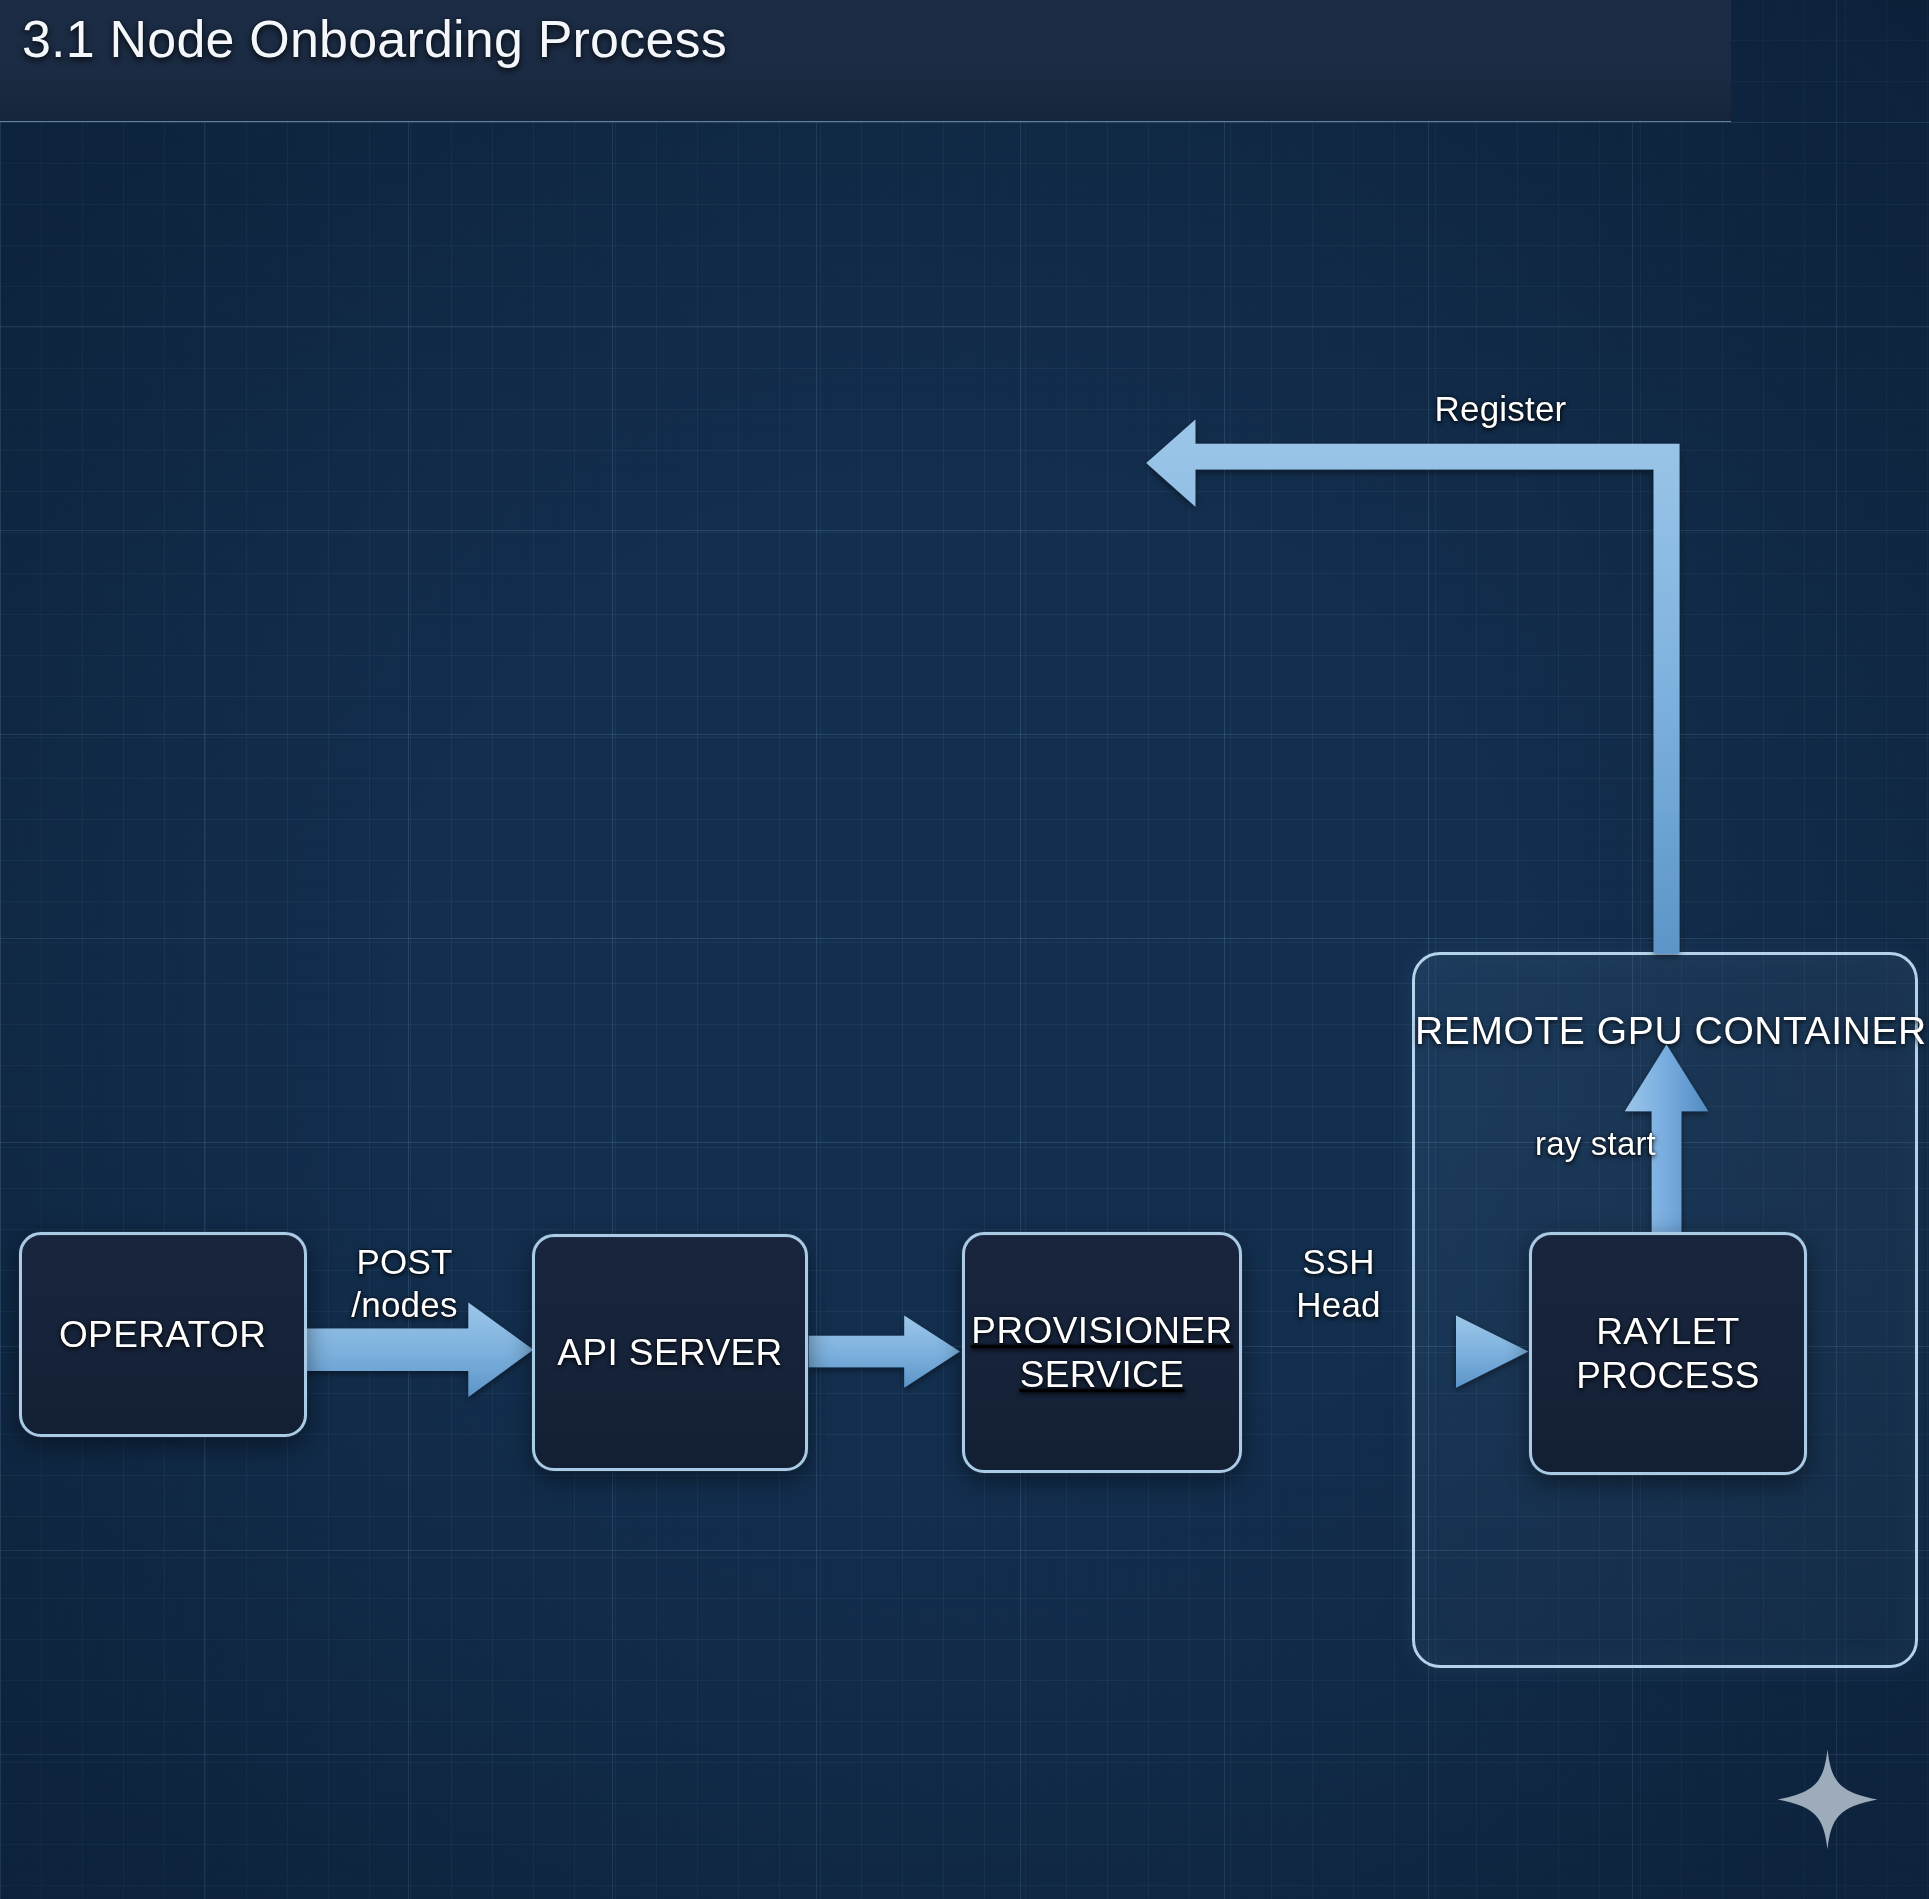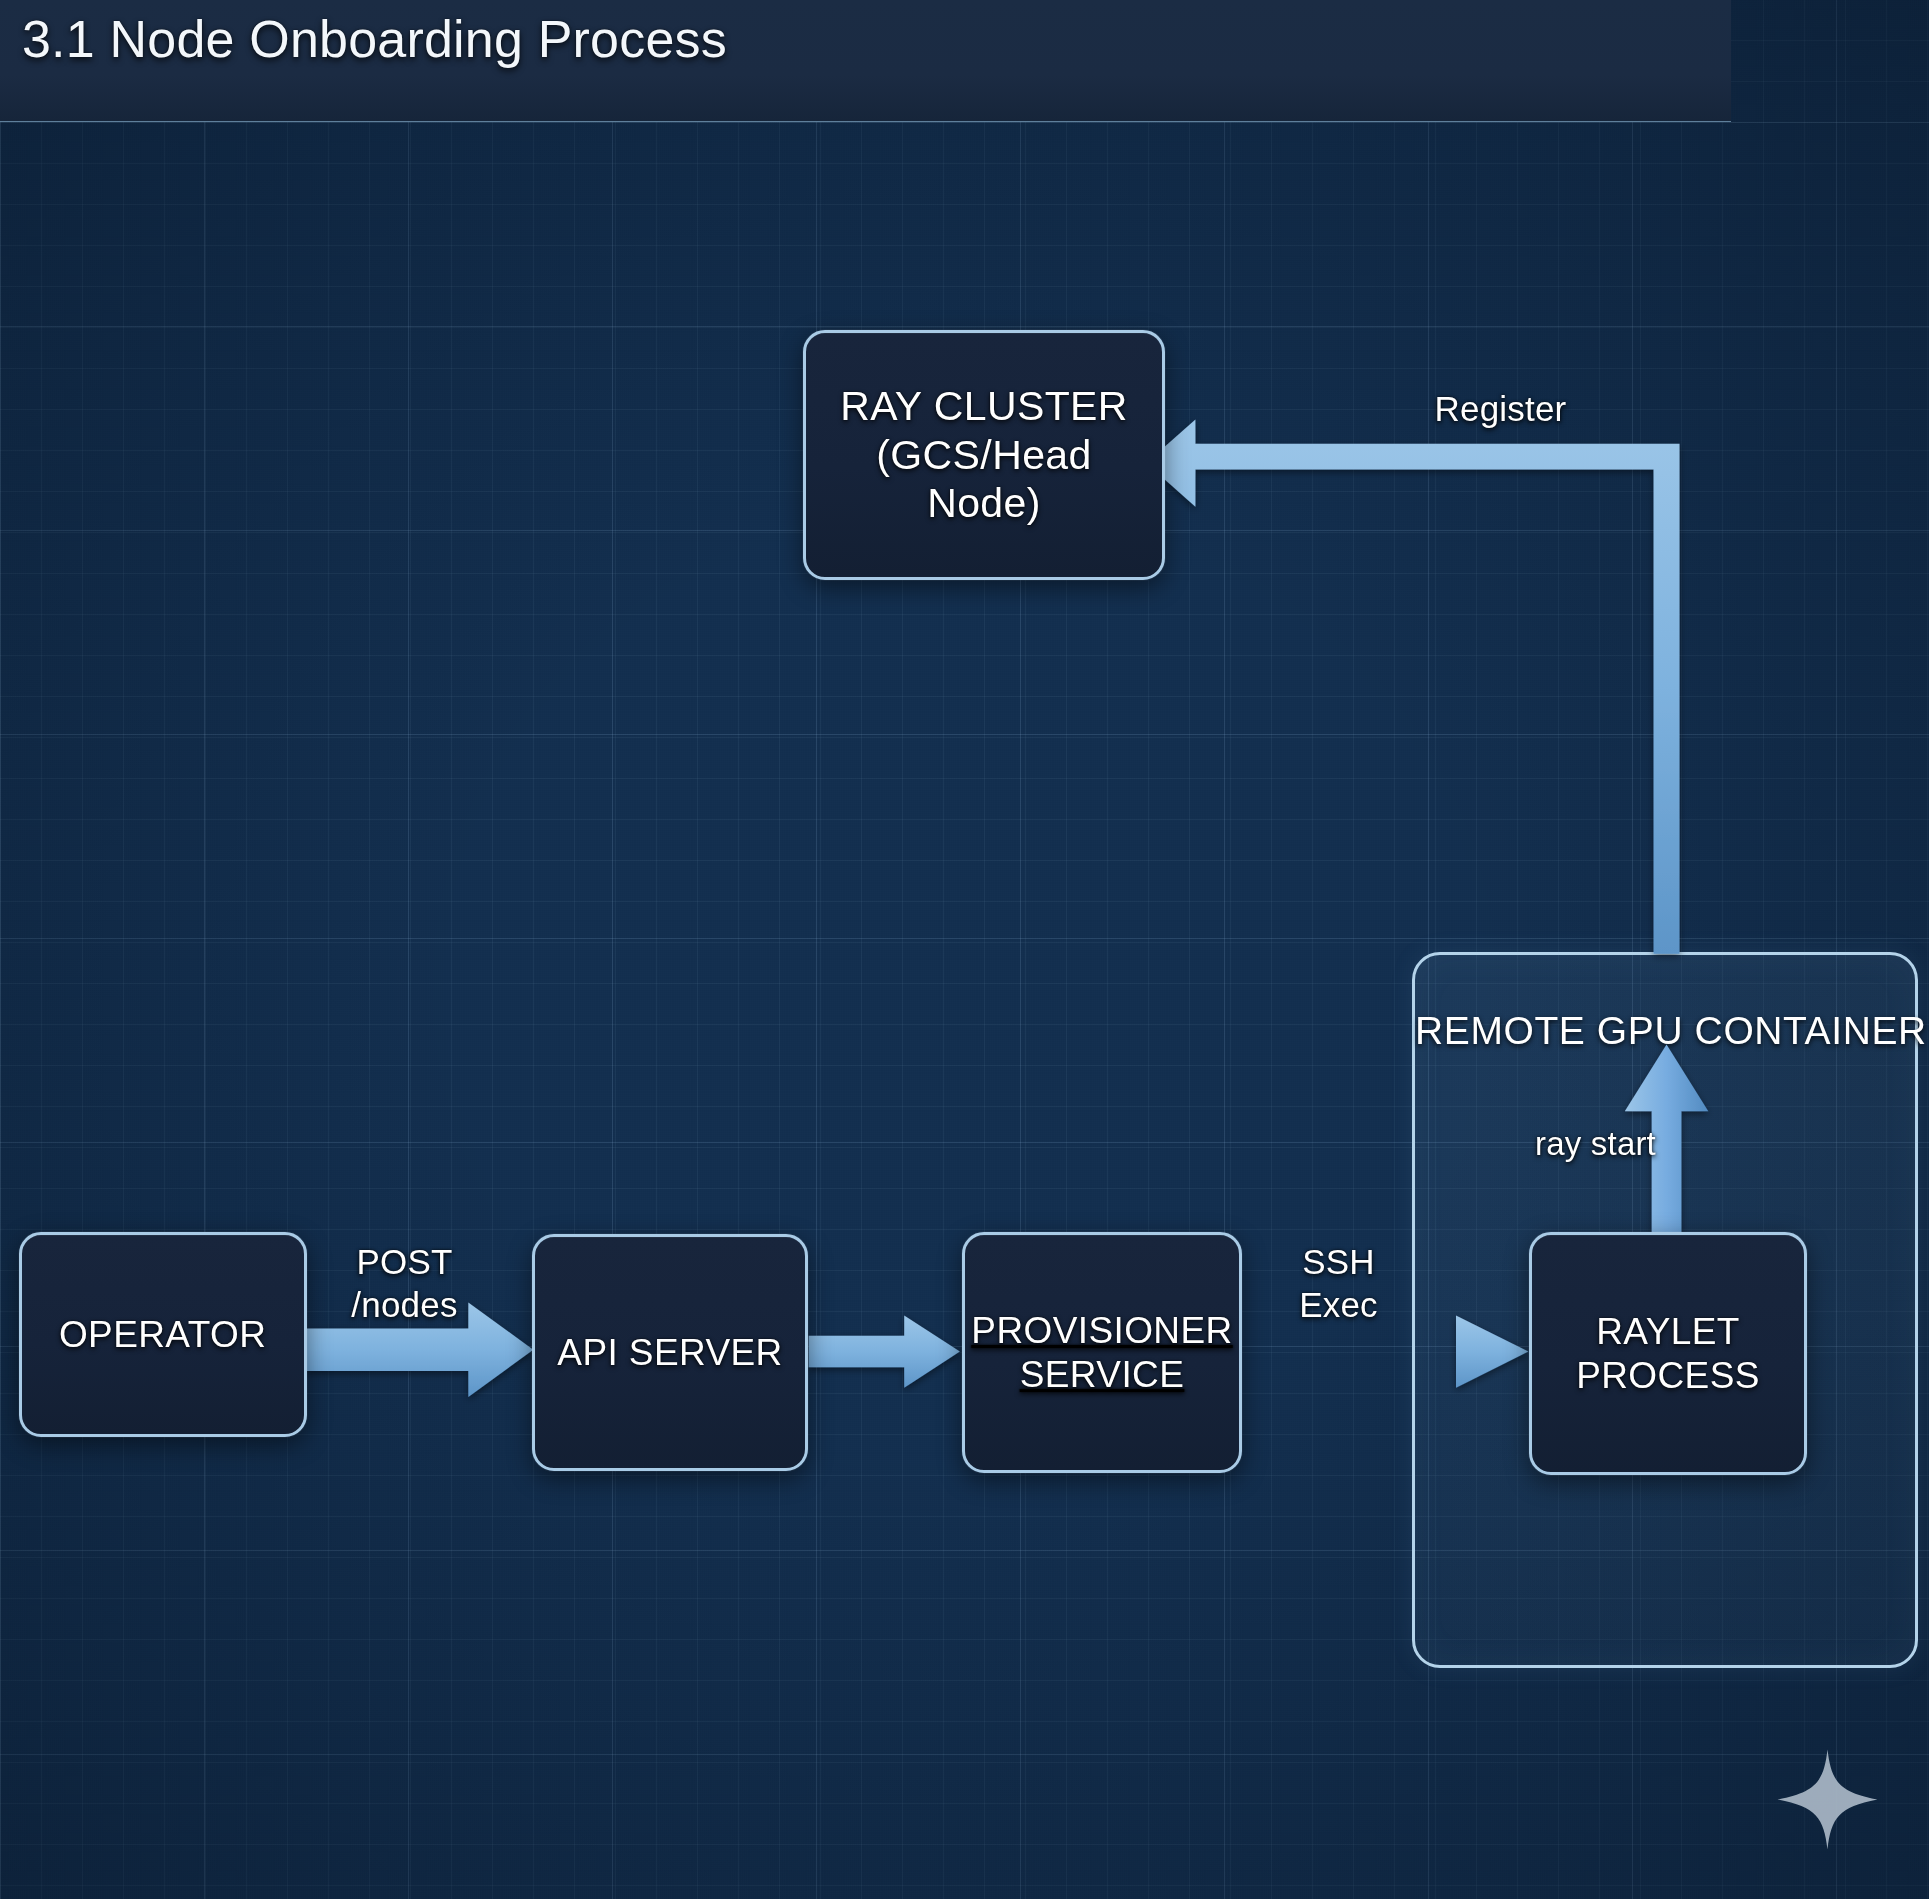--- a/index.html
+++ b/index.html
@@ -205,24 +205,20 @@
                L 1289 506
                L 1783 506
                L 1783 1028 Z" fill="url(#gradH)"></path>
     </g>
   </svg>
 
   <div class="group-panel" style="left:1412px; top:952px; width:506px; height:716px;">
     <div class="group-title">REMOTE GPU CONTAINER</div>
   </div>
 
-  <div class="node" style="left:803px; top:330px; width:362px; height:250px;">
-    <div class="node-label big">RAY CLUSTER
-(GCS/Head Node)</div>
-  </div>
 
   <div class="node" style="left:18.6px; top:1232px; width:288px; height:205px;">
     <div class="node-label">OPERATOR</div>
   </div>
 
   <div class="node" style="left:532px; top:1234px; width:276px; height:237px;">
     <div class="node-label">API SERVER</div>
   </div>
 
   <div class="node" style="left:962px; top:1232px; width:280px; height:241px;text-decoration:underline;">
@@ -232,21 +228,21 @@
 
   <div class="node" style="left:1529px; top:1232px; width:278px; height:243px;">
     <div class="node-label">RAYLET
 PROCESS</div>
   </div>
 
   <div class="edge-label center" style="left:323px; top:1241px; width:163px;">POST
 /nodes</div>
 
   <div class="edge-label center" style="left:1269px; top:1241px; width:139px;">SSH
-Exec</div>
+Head</div>
 
   <div class="edge-label lower" style="left:1503px; top:1124px; width:153px; text-align:right;">ray start</div>
 
   <div class="edge-label" style="left:1389px; top:388px; width:223px; text-align:center;">Register</div>
 
   <svg class="sparkle" style="left:1772px; top:1744px;" width="111" height="111" viewBox="0 0 120 120">
     <path d="M60 6
              C 64 40, 72 52, 114 60
              C 72 68, 64 80, 60 114
              C 56 80, 48 68, 6 60

